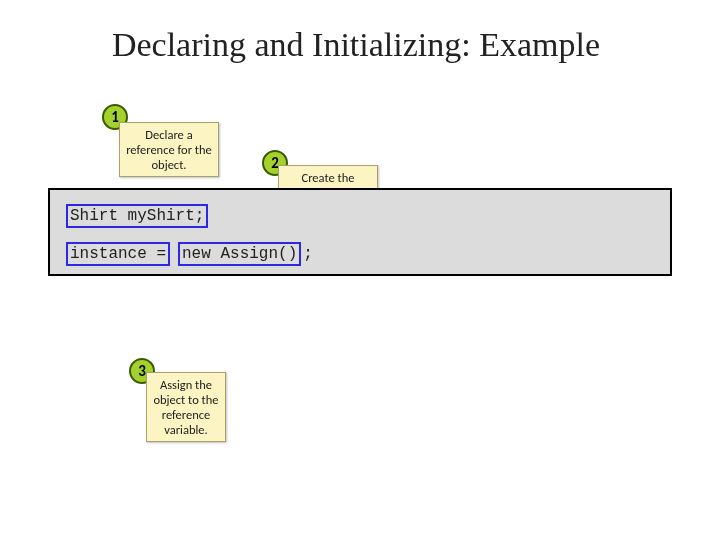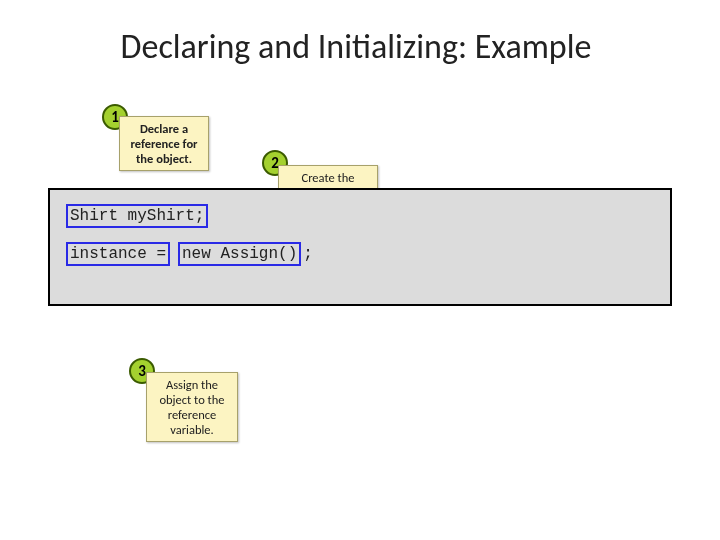--- a/index.html
+++ b/index.html
@@ -17,27 +17,28 @@
     height: 540px;
   }
   .title {
     position: absolute;
     left: 0; right: 8px;
     top: 26px;
     text-align: center;
     font-size: 34px;
     color: #222;
     font-weight: 400;
+    font-family: Liberation Serif, serif;
   }
   .codebox {
     position: absolute;
     left: 48px;
     right: 48px;
     top: 188px;
-    height: 118px;
+    height: 88px;
     border: 2px solid #000;
     background: #dcdcdc;
     box-sizing: border-box;
     padding: 14px 16px;
     font-family: "Courier New", monospace;
     font-size: 16px;
     color: #222;
   }
   .codeline {
     display: flex;
@@ -74,25 +75,25 @@
     box-shadow: 1px 1px 2px rgba(0,0,0,0.25);
     font-size: 12.5px;
     line-height: 1.2;
     color: #222;
     text-align: center;
     padding: 4px 6px;
     box-sizing: border-box;
   }
   
   #badge1 { left: 102px; top: 104px; }
-  #note1  { left: 119px; top: 116px; width: 90px; font-weight: bold; }
+  #note1  { left: 119px; top: 122px; width: 100px; }
   #badge2 { left: 262px; top: 150px; }
   #note2  { left: 278px; top: 165px; width: 100px; }
   #badge3 { left: 129px; top: 358px; }
-  #note3  { left: 146px; top: 372px; width: 92px; }
+  #note3  { left: 146px; top: 372px; width: 80px; }
 </style>
 </head>
 <body>
 
 <div class="stage">
 
   <div class="title">Declaring and Initializing: Example</div>
 
   <div id="badge1" class="badge">1</div>
   <div id="note1" class="note">Declare a reference for the object.</div>

